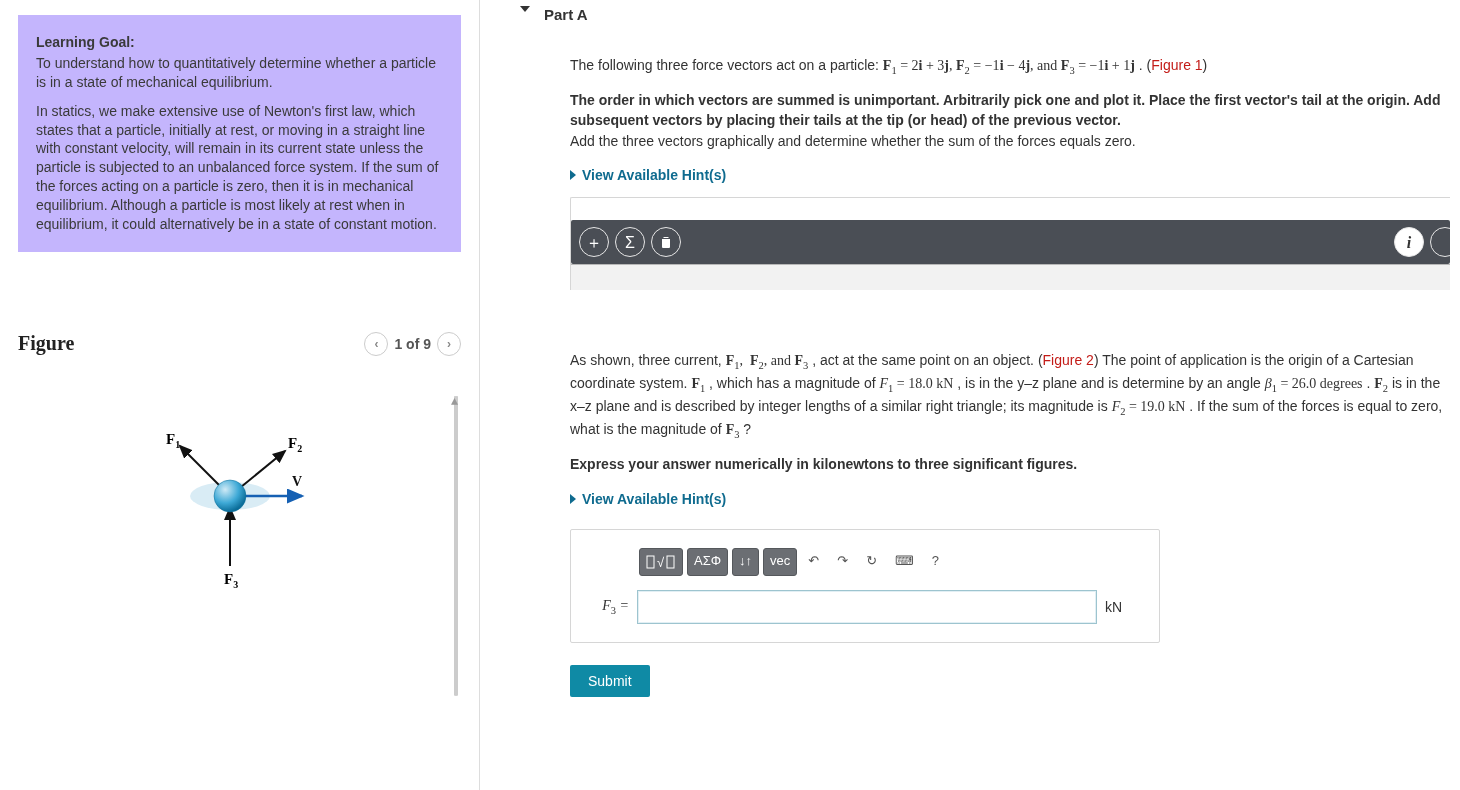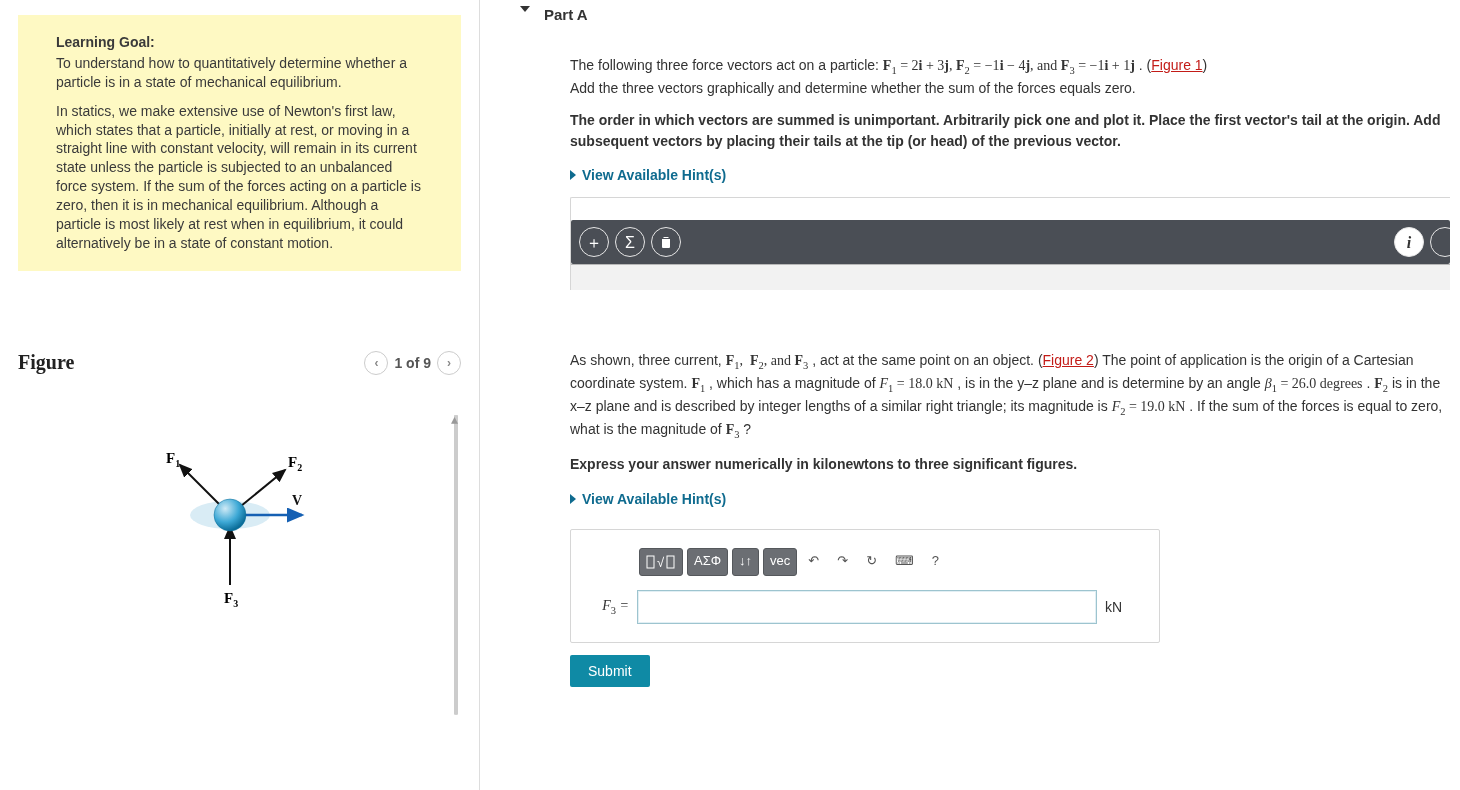--- a/index.html
+++ b/index.html
@@ -18,22 +18,22 @@
   }
   .left-col {
     width: 470px;
     flex: 0 0 470px;
     border-right: 1px solid #ddd;
     padding-right: 10px;
     display: flex;
     flex-direction: column;
   }
   .goal-box {
-    background: #fef9c3;
-    padding: 18px 38px;
+    background: #c4b5fd;
+    padding: 18px 18px;
     margin: 15px 8px 0 8px;
     color: #3a3a3a;
     line-height: 1.35;
   }
   .goal-box strong { display: block; margin-bottom: 2px; }
   .goal-box p { margin: 0 0 10px 0; }
   .figure-section {
     margin-top: 80px;
     padding: 0 8px;
   }
@@ -105,21 +105,21 @@
     display: flex;
     align-items: flex-start;
     gap: 14px;
   }
   .caret-down {
     width:0;height:0;border-left:5px solid transparent;border-right:5px solid transparent;border-top:6px solid #333;
   }
   .part-title { font-weight: bold; font-size: 15px; }
   .part-body { padding: 20px 0 0 60px; line-height: 1.45; }
   .math { font-family: 'Times New Roman', Georgia, serif; }
-  .link { color: #c31b17; text-decoration: underline; cursor:pointer; }
+  .link { color: #c31b17; cursor:pointer; }
   .hint-link { color: #0f6b8f; font-weight: bold; cursor: pointer; display:flex; align-items:center; gap:6px; margin-top:14px;}
   .caret-right {
     width:0;height:0;border-top:5px solid transparent;border-bottom:5px solid transparent;border-left:6px solid #0f6b8f;
   }
   .toolbar-dark {
     background: #4a4e55;
     height: 44px;
     border-radius: 2px;
     display:flex;
     align-items:center;
@@ -176,21 +176,21 @@
   }
   .unit { font-family: Arial; text-align: center; }
   .submit-btn {
     background: #0f8aa5;
     color:#fff;
     border:none;
     padding: 8px 18px;
     font-size: 14px;
     border-radius: 2px;
     cursor:pointer;
-    margin-top: 12px;
+    margin-top: 22px;
   }
   sub { font-size: 0.75em; }
 </style>
 </head>
 <body>
 
 <div class="page">
 
   <div class="left-col">
     <div class="goal-box">
@@ -250,22 +250,22 @@
       <span class="caret-down"></span>
       <span class="part-title">Part A</span>
     </div>
 
     <div class="part-body">
       <div>
         <span>The following three force vectors act on a particle:  </span>
         <span class="math"><b>F</b><sub>1</sub> = 2<b>i</b> + 3<b>j</b>, <b>F</b><sub>2</sub> = −1<b>i</b> − 4<b>j</b>, and <b>F</b><sub>3</sub> = −1<b>i</b> + 1<b>j</b></span>
         <span>. (</span><a class="link">Figure 1</a><span>)</span>
       </div>
+      <div style="font-weight:bold; margin-top:12px;">The order in which vectors are summed is unimportant. Arbitrarily pick one and plot it. Place the first vector's tail at the origin. Add subsequent vectors by placing their tails at the tip (or head) of the previous vector.</div>
       <div>Add the three vectors graphically and determine whether the sum of the forces equals zero.</div>
-      <div style="font-weight:bold; margin-top:12px;">The order in which vectors are summed is unimportant. Arbitrarily pick one and plot it. Place the first vector's tail at the origin. Add subsequent vectors by placing their tails at the tip (or head) of the previous vector.</div>
 
       <div class="hint-link">
         <span class="caret-right"></span>
         <span>View Available Hint(s)</span>
       </div>
 
       <div style="border:1px solid #d6d6d6; border-bottom:none; border-right:none; margin-top:12px; border-radius:2px 0 0 0;">
         <div class="toolbar-dark">
           <span class="tool-circ">＋</span>
           <span class="tool-circ">Σ</span>

